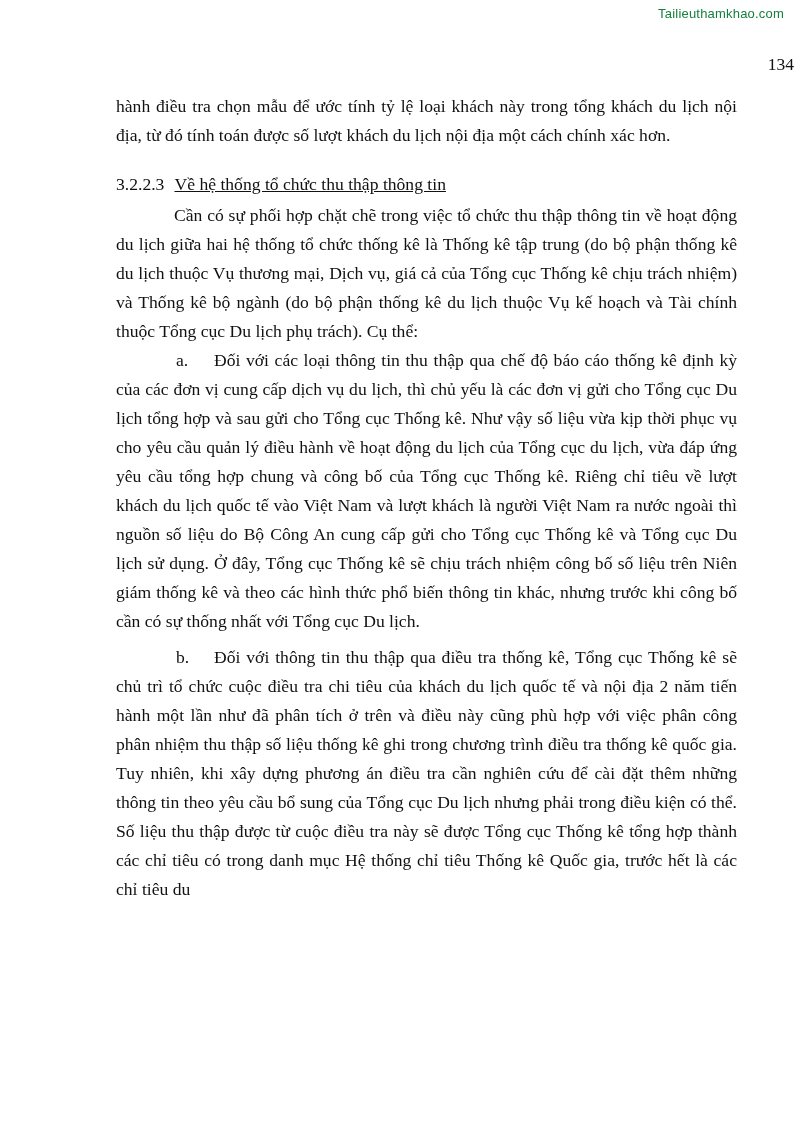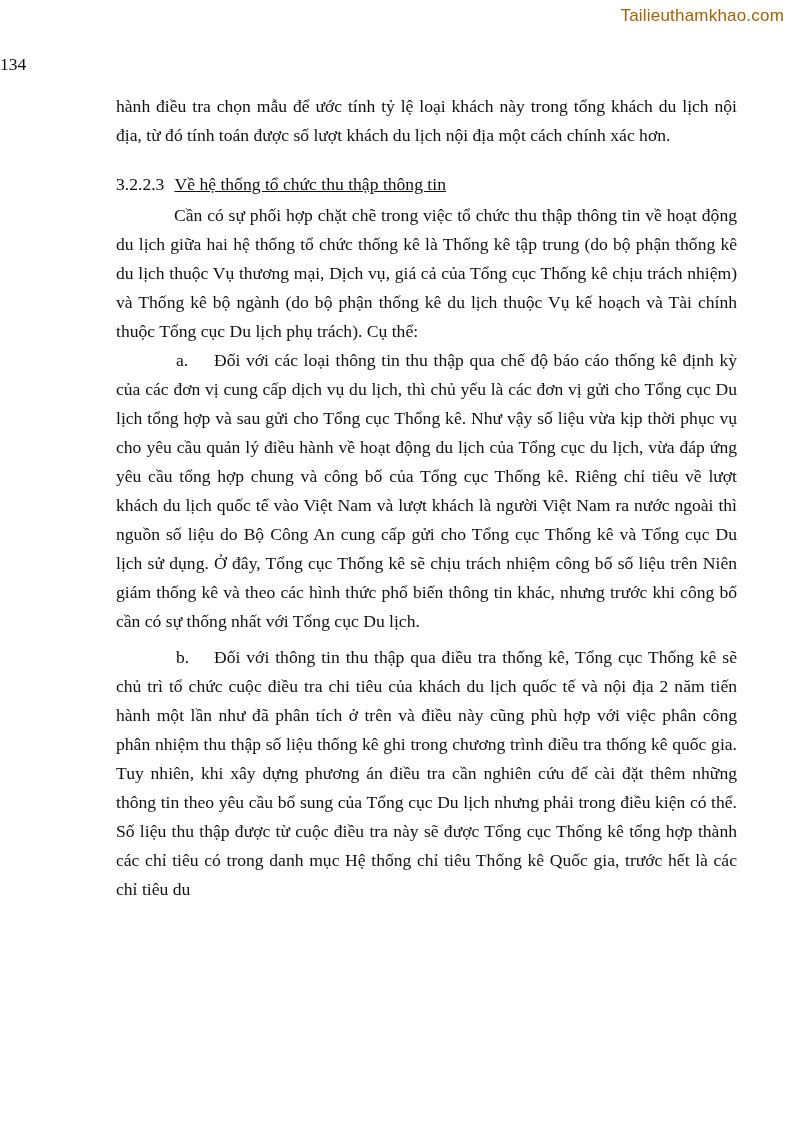--- a/index.html
+++ b/index.html
@@ -1,20 +1,20 @@
 <!DOCTYPE html>
 <html><head>
   <meta charset="utf-8">
   <style>
     html, body { margin: 0; padding: 0; background: #ffffff; }
     body { width: 794px; height: 1123px; position: relative; overflow: hidden;
            font-family: "Liberation Serif", "DejaVu Serif", serif; color: #111; }
     .watermark { position: absolute; top: 6px; right: 10px; font-family: "Liberation Sans", "DejaVu Sans", sans-serif;
-                 font-size: 17px; color: #a16207; letter-spacing: 0.2px; }
-    .page-number { position: absolute; top: 54px; left: 0; width: 794px; text-align: left; font-size: 17.5px; }
+                 font-size: 13px; color: #15803d; letter-spacing: 0.2px; }
+    .page-number { position: absolute; top: 54px; left: 0; width: 794px; text-align: right; font-size: 17.5px; }
     .content { position: absolute; left: 116px; top: 92px; width: 621px; font-size: 17.6px; line-height: 29px; }
     .para { margin: 0; text-align: justify; text-align-last: left; }
     .para.cont { }
     .heading { margin: 20px 0 2px 0; }
     .heading .num { margin-right: 6px; }
     .heading .title { text-decoration: underline; }
     .indent { text-indent: 58px; }
     .list-para { text-indent: 60px; }
     .list-para .marker { display: inline-block; width: 38px; text-indent: 0; }
     .gap { height: 7px; }

